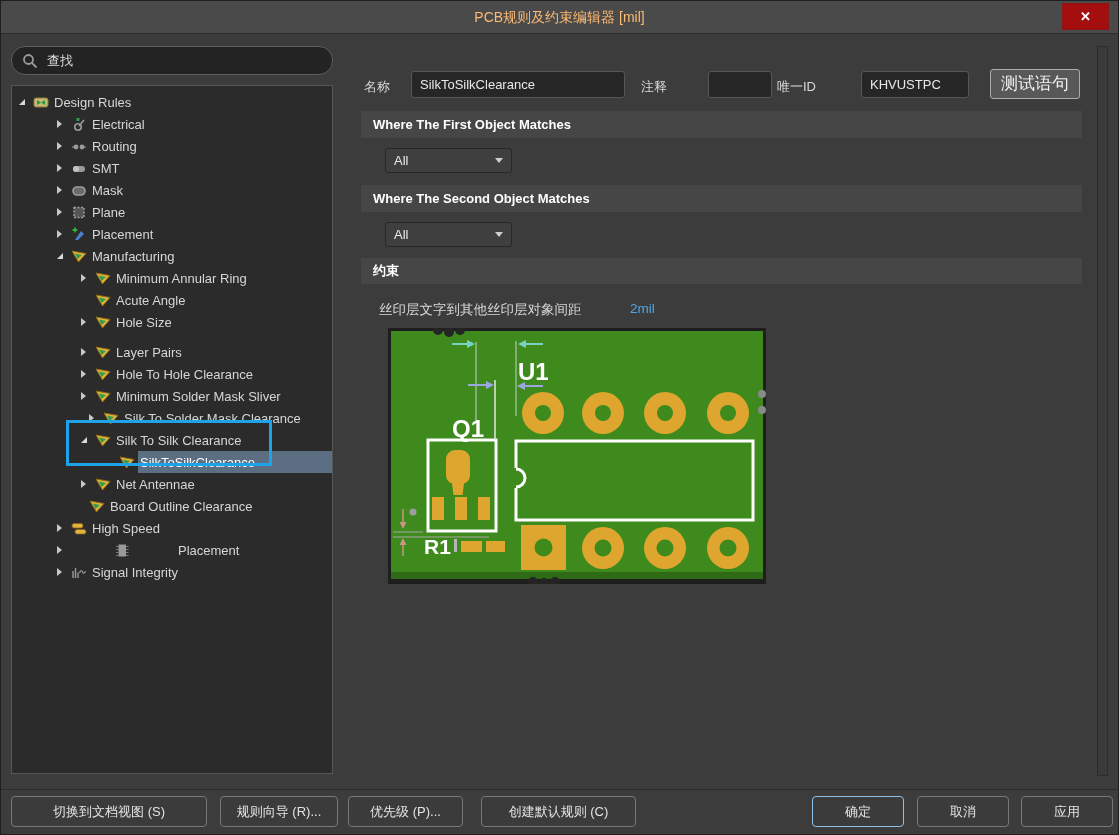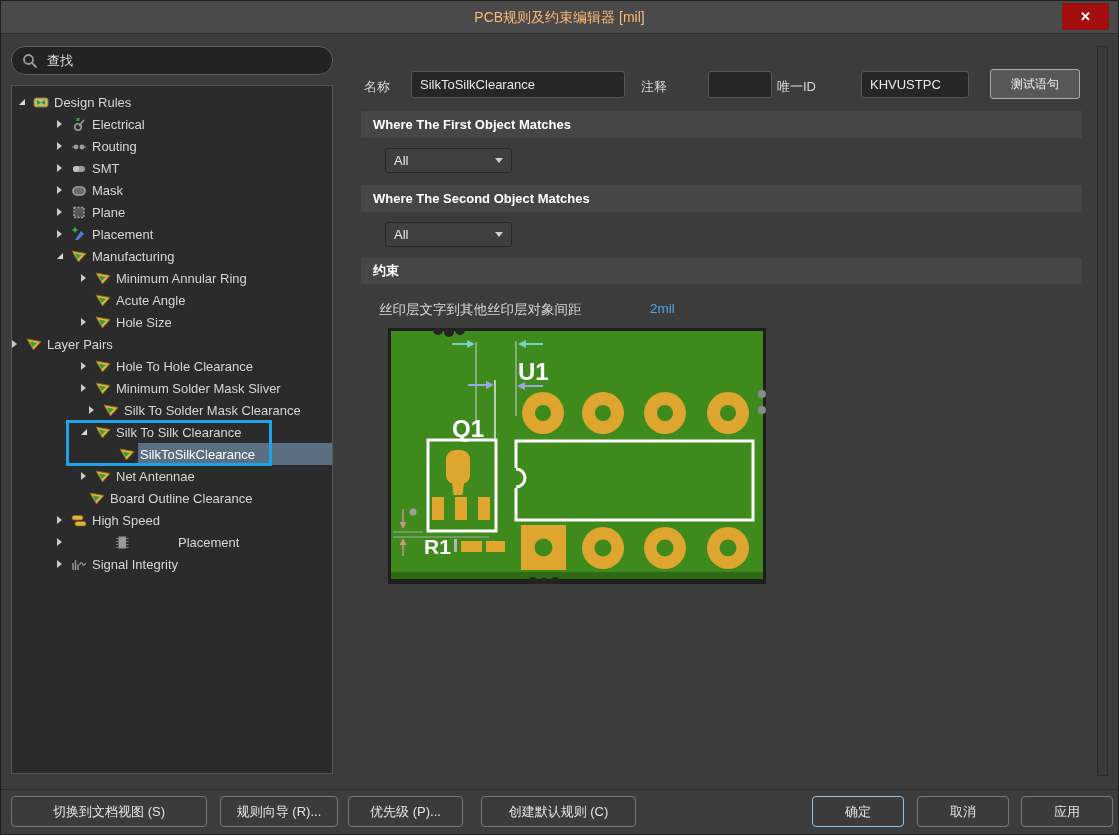--- a/index.html
+++ b/index.html
@@ -32,28 +32,28 @@
   .tlabel-wrap{display:flex;align-items:center;height:100%;padding:0 4px 0 2px;}
   .tree-row.selected .tlabel-wrap{background:var(--c-selection,#5C6E82);flex:1;}
   .tree-row.selected .tlabel{color:#fff;}
   .highlight-box{position:absolute;left:54px;top:334px;width:206px;height:46px;
     border:3px solid var(--c-accent,#1FA3E8);pointer-events:none;z-index:5;}
   
   .lbl{position:absolute;color:#D8D8D8;font-size:13px;}
   .tin{position:absolute;background:#262626;border:1px solid #565656;border-radius:3px;color:#E8E8E8;
     font-size:13px;padding:0 8px;height:27px;outline:none;font-family:inherit;}
   .test-btn{position:absolute;left:989px;top:68px;width:90px;height:30px;background:#585858;border:1px solid #ABABAB;
-    border-radius:3px;color:#F2F2F2;font-size:12px;text-align:center;line-height:28px;cursor:default;}
+    border-radius:3px;color:#F2F2F2;font-size:17px;text-align:center;line-height:28px;cursor:default;}
   .secbar{position:absolute;left:360px;width:721px;height:27px;background:#464646;color:#FFFFFF;
     font-weight:bold;font-size:13px;line-height:27px;padding-left:12px;}
   .dd{position:absolute;left:384px;width:127px;height:25px;background:#3F3F3F;border:1px solid #272727;
     border-radius:3px;color:#EAEAEA;font-size:13px;display:flex;align-items:center;padding:0 8px;cursor:default;}
   .dd-arrow{margin-left:auto;width:0;height:0;border-top:5px solid #CFCFCF;border-left:4px solid transparent;border-right:4px solid transparent;}
   .constraint-label{position:absolute;left:378px;top:300px;color:#D8D8D8;font-size:13.5px;}
-  .constraint-value{position:absolute;left:649px;top:300px;color:var(--c-value_blue,#4FA5E8);font-size:13.5px;cursor:default;}
+  .constraint-value{position:absolute;left:629px;top:300px;color:var(--c-value_blue,#4FA5E8);font-size:13.5px;cursor:default;}
   .pcb-svg{position:absolute;left:387px;top:327px;}
   .pcb-svg text{font-family:"Liberation Sans",sans-serif;}
   .vtrack{position:absolute;left:1096px;top:45px;width:11px;height:730px;background:#3A3A3A;border:1px solid #2C2C2C;}
   
   .footer-line{position:absolute;left:0;right:0;top:788px;height:1px;background:#2C2C2C;}
   .fbtn{position:absolute;top:795px;height:31px;background:#3B3B3B;border:1px solid #787878;border-radius:4px;
     color:#E4E4E4;font-size:13px;text-align:center;line-height:29px;cursor:default;}
   .fbtn.primary{border-color:#8FC0E8;}
 </style>
 </head>
@@ -222,21 +222,21 @@
             <span class="ticon">
               <svg width="16" height="15" viewBox="0 0 16 15">
                 <polygon points="1,2 15,4.5 7.5,13 4.5,8" fill="#E2B23E" stroke="#8A6A14" stroke-width="1"></polygon>
                 <polygon points="4,4.5 11,6 6.5,10" fill="#2E9E4F"></polygon>
               </svg>
             </span>
             <span class="tlabel-wrap">
               <span class="tlabel">Hole Size</span>
             </span>
           </div>
-          <div class="tree-row" style="">
+          <div class="tree-row" style="padding-left: 69px; margin-top: 8px;">
             <span class="twisty">
               <span class="tri-c"></span>
             </span>
             <span class="ticon">
               <svg width="16" height="15" viewBox="0 0 16 15">
                 <polygon points="1,2 15,4.5 7.5,13 4.5,8" fill="#E2B23E" stroke="#8A6A14" stroke-width="1"></polygon>
                 <polygon points="4,4.5 11,6 6.5,10" fill="#2E9E4F"></polygon>
               </svg>
             </span>
             <span class="tlabel-wrap">

